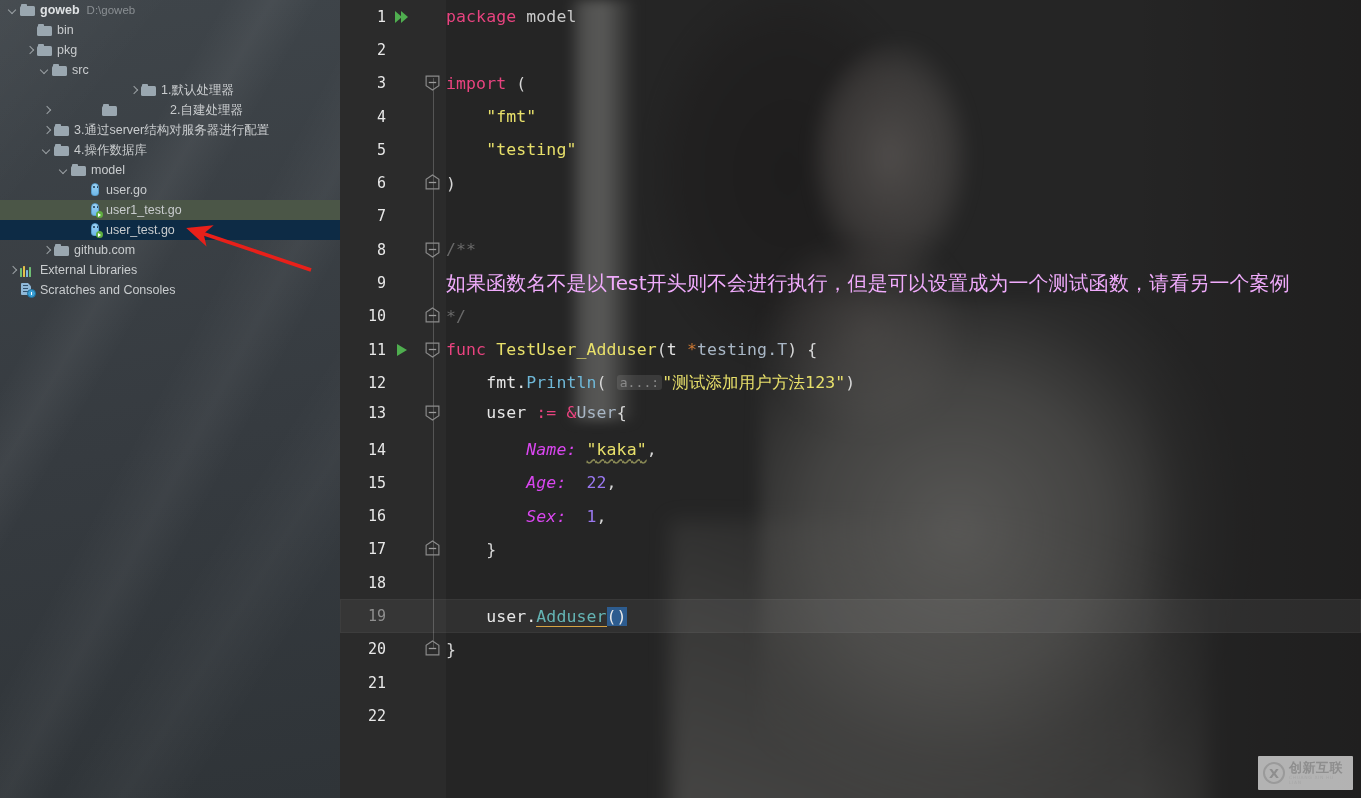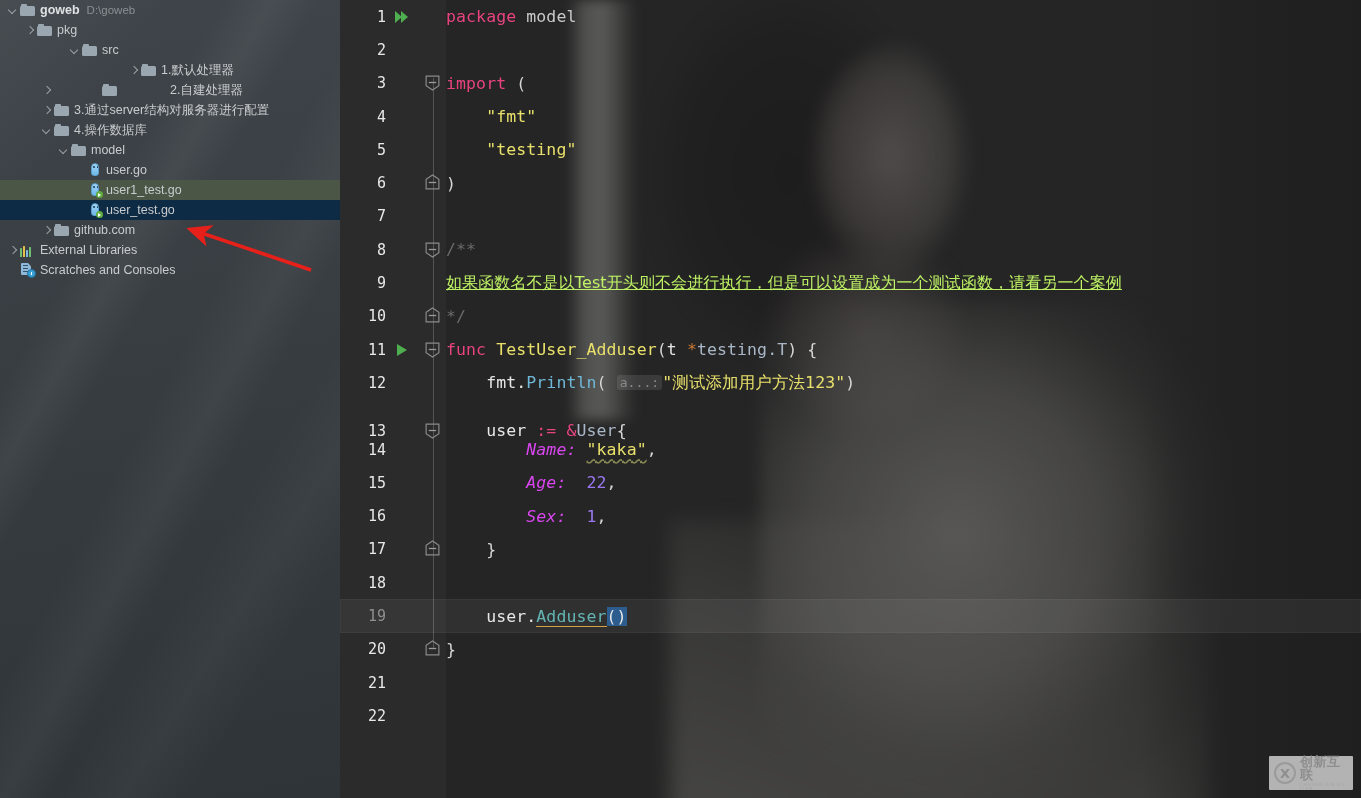--- a/index.html
+++ b/index.html
@@ -247,21 +247,21 @@
   .kw      { color:#cc7832; }
   .kw-pink { color:#e8437f; }
   .str     { color:#e8e06a; }
   .plain   { color:#e6e6e6; }
   .type    { color:#a9b7c6; }
   .num     { color:#9a78ef; }
   .fn      { color:#e8e06a; }
   .call    { color:#6fb8d8; }
   .field   { color:#d946ef; font-style:italic; }
   .comment { color:#6a6a6a; }
-  .cjk-comment { color:#bef264; font-family:"DejaVu Sans", sans-serif; font-size:16px;text-decoration:underline; }
+  .cjk-comment { color:#f0abfc; font-family:"DejaVu Sans", sans-serif; font-size:20px; }
   .punct   { color:#d6d6d6; }
   .pkgname { color:#c9c9c9; }
 
   .hint {
     display:inline-block;
     background:rgba(255,255,255,0.10);
     color:#8a8a8a;
     border-radius:3px;
     padding:0 3px;
     font-size:13px;
@@ -279,21 +279,21 @@
     color:#64b4b4;
   }
   .sel {
     background:#2d5c8f;
     color:#e6e6e6;
   }
 
   
   #watermark {
     position:absolute; right:8px; bottom:8px;
-    width:84px; height:34px;
+    width:95px; height:34px;
     background: rgba(236,236,236,0.72);
     display:flex; align-items:center; gap:4px;
     padding:0 5px;
     border-radius:1px;
   }
   #watermark .wm-logo{
     width:22px;height:22px;border-radius:50%;
     border:2.5px solid #9a9a9a; position:relative; flex:0 0 22px;
   }
   #watermark .wm-logo::after{
@@ -320,25 +320,30 @@
   <div id="sidebar">
     <div id="sidebar-wallpaper"></div>
     <div id="tree">
         <div class="tree-row" style="padding-left: 6px;">
           <span class="twisty open"></span>
           <span class="icon-folder"></span>
           <span class="tree-label root">goweb</span>
           <span class="tree-path">D:\goweb</span>
         </div>
         <div class="tree-row" style="padding-left: 23px;">
+          <span class="twisty "></span>
+          <span class="icon-folder"></span>
+          <span class="tree-label">bin</span>
+        </div>
+        <div class="tree-row" style="padding-left: 23px;">
           <span class="twisty closed"></span>
           <span class="icon-folder"></span>
           <span class="tree-label">pkg</span>
         </div>
-        <div class="tree-row" style="padding-left: 38px; margin-left: 30px;">
+        <div class="tree-row" style="padding-left: 38px;">
           <span class="twisty open"></span>
           <span class="icon-folder"></span>
           <span class="tree-label">src</span>
         </div>
         <div class="tree-row" style="padding-left: 25px; justify-content: center;">
           <span class="twisty closed"></span>
           <span class="icon-folder"></span>
           <span class="tree-label">1.默认处理器</span>
         </div>
         <div class="tree-row" style="padding-left: 40px; gap: 48px;">
@@ -510,21 +515,21 @@
           <div class="fold"><svg width="17" height="17" viewBox="0 0 16 16">
               <polygon points="2,2 14,2 14,11 8,15 2,11" fill="none" stroke="#8b8b8b" stroke-width="1.1"></polygon>
               <line x1="4.5" y1="8" x2="11.5" y2="8" stroke="#9b9b9b" stroke-width="1.2"></line>
             </svg></div>
           <div class="code"><span class="kw-pink">func</span> <span class="fn">TestUser_Adduser</span><span class="punct">(</span><span class="plain">t</span> <span class="kw">*</span><span class="type">testing.T</span><span class="punct">)</span> <span class="punct">{</span></div>
         </div>
         <div class="line" style="top: 366.3px;">
           <div class="ln">12</div>
           <div class="code">    <span class="plain">fmt.</span><span class="call">Println</span><span class="punct">(</span> <span class="hint">a...:</span><span class="str">"测试添加用户方法123"</span><span class="punct">)</span></div>
         </div>
-        <div class="line" style="top: 414px;">
+        <div class="line" style="top: 396px;">
           <div class="ln">13</div>
           <div class="fold"><svg width="17" height="17" viewBox="0 0 16 16">
               <polygon points="2,2 14,2 14,11 8,15 2,11" fill="none" stroke="#8b8b8b" stroke-width="1.1"></polygon>
               <line x1="4.5" y1="8" x2="11.5" y2="8" stroke="#9b9b9b" stroke-width="1.2"></line>
             </svg></div>
           <div class="code">    <span class="plain">user</span> <span class="kw-pink">:=</span> <span class="kw-pink">&amp;</span><span class="type">User</span><span class="punct">{</span></div>
         </div>
         <div class="line" style="top: 432.9px;">
           <div class="ln">14</div>
           <div class="code">        <span class="field">Name:</span> <span class="str underline-err">"kaka"</span><span class="punct">,</span></div>

